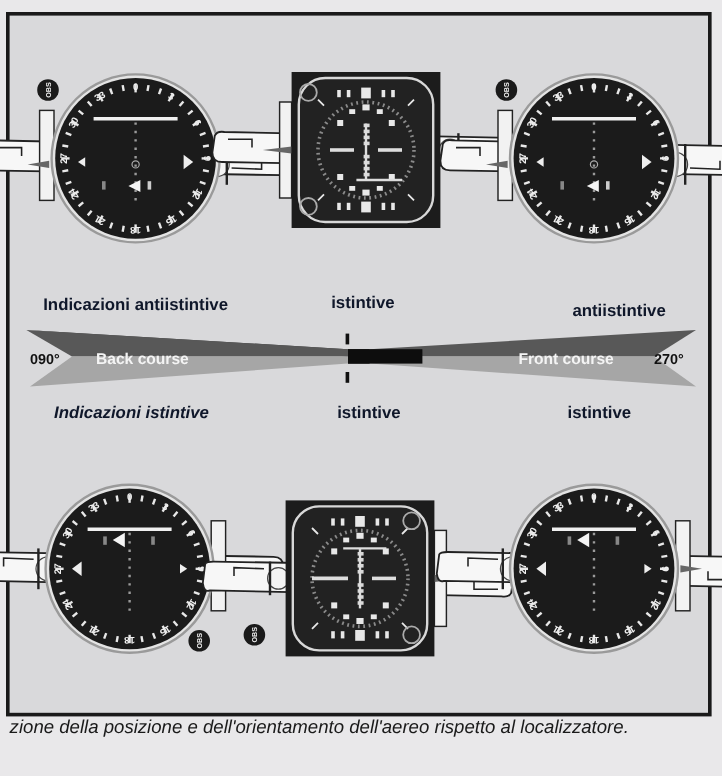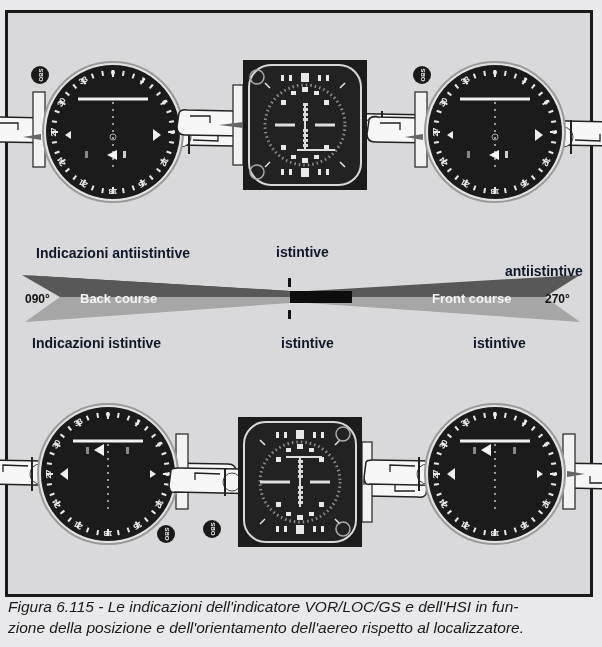--- a/index.html
+++ b/index.html
@@ -279,21 +279,20 @@
     <path d="M-48,0 L-40,-6 L-40,6 Z" fill="#eee"></path>
     <path d="M48,0 L42,-4 L42,4 Z" fill="#eee"></path>
     <path d="M-14,-24 L-4,-30 L-4,-18 Z" fill="#f4f4f4"></path>
     <rect x="-22" y="-27" width="3" height="7" fill="#888"></rect>
     <rect x="18" y="-27" width="3" height="7" fill="#888"></rect>
   </g>
 </svg>
 
 <div class="label" style="left:36px; top:245px;">Indicazioni antiistintive</div>
 <div class="label" style="left:276px; top:244px;">istintive</div>
-<div class="label" style="left:477px; top:263px;margin-left:28px;">antiistintive</div>
-<div class="label" style="left:32px; top:335px;">Indicazioni istintive</div>
+<div class="label" style="left:477px; top:250px;">antiistintive</div>
+<div class="label" style="left:45px; top:335px;font-style:italic;">Indicazioni istintive</div>
 <div class="label" style="left:281px; top:335px;">istintive</div>
 <div class="label" style="left:473px; top:335px;">istintive</div>
 
 <div class="caption">
-  <div>Figura 6.115 - Le indicazioni dell'indicatore VOR/LOC/GS e dell'HSI in fun-</div>
   <div>zione della posizione e dell'orientamento dell'aereo rispetto al localizzatore.</div>
 </div>
 
 </body></html>

